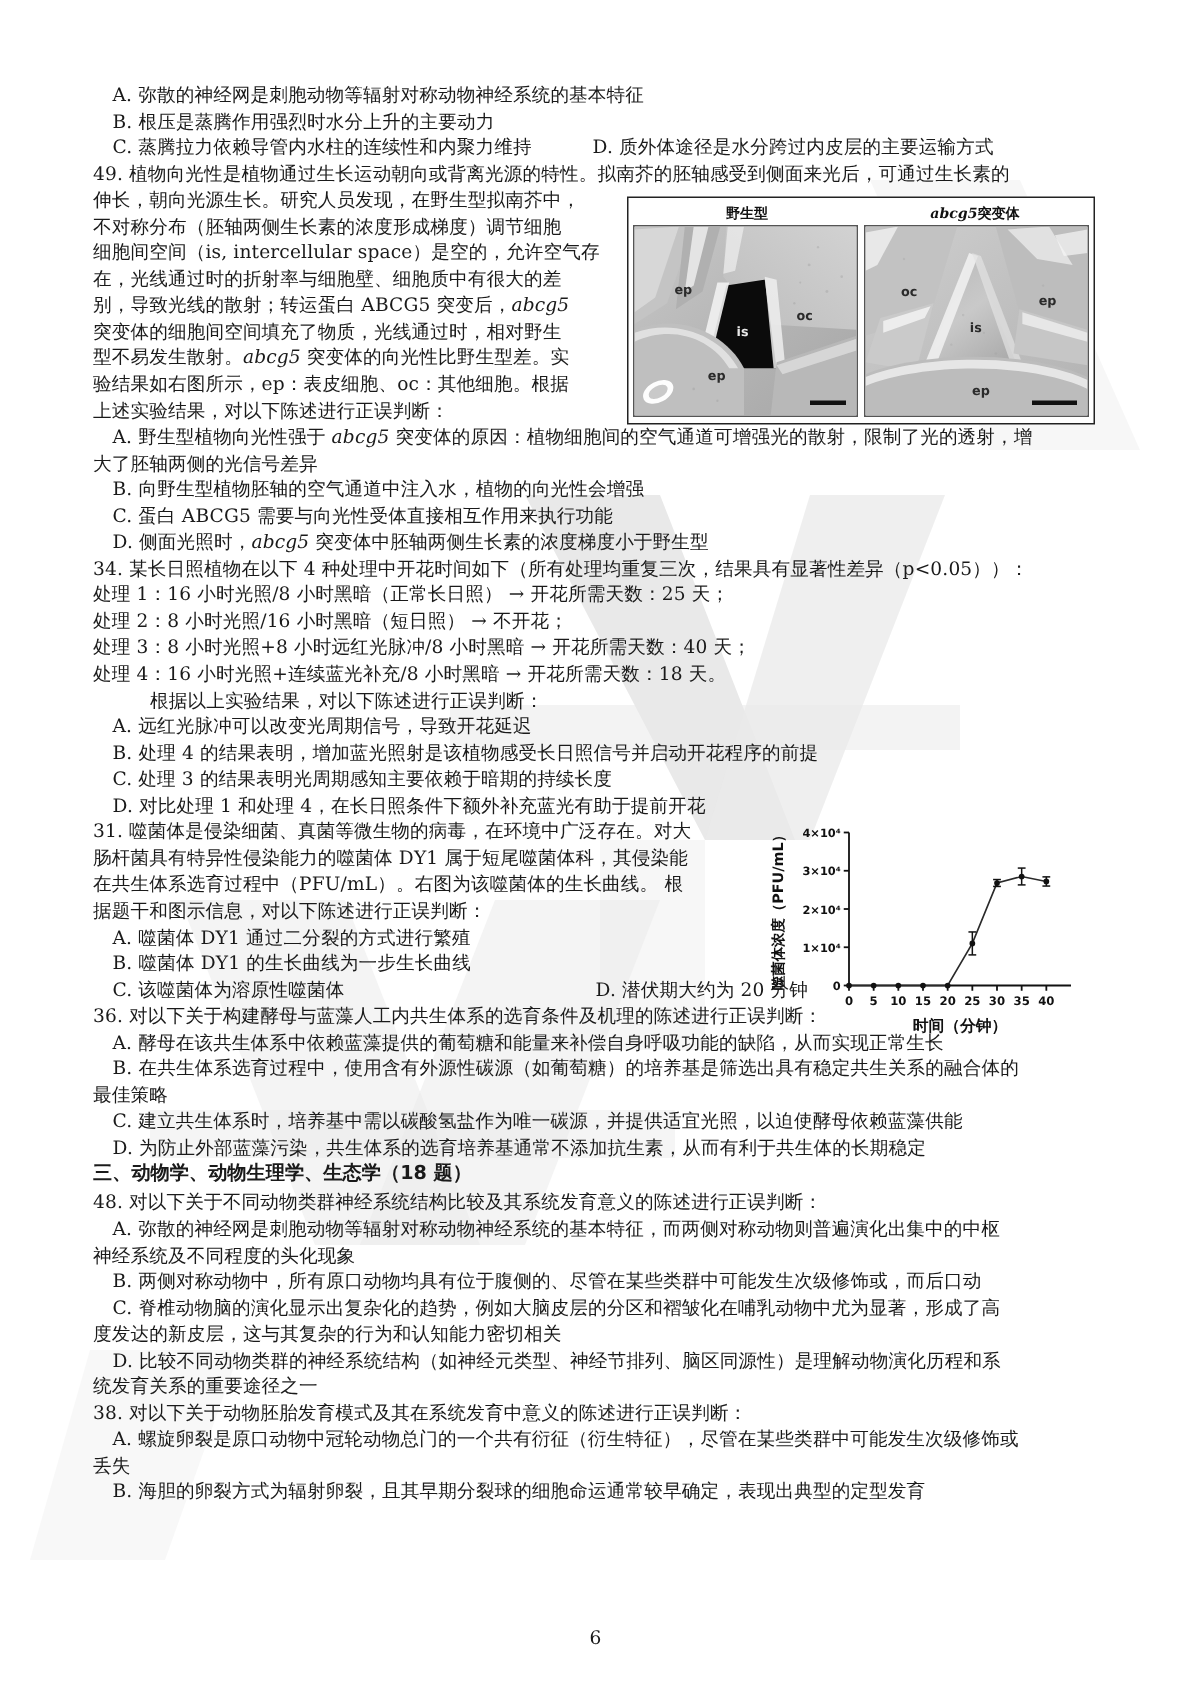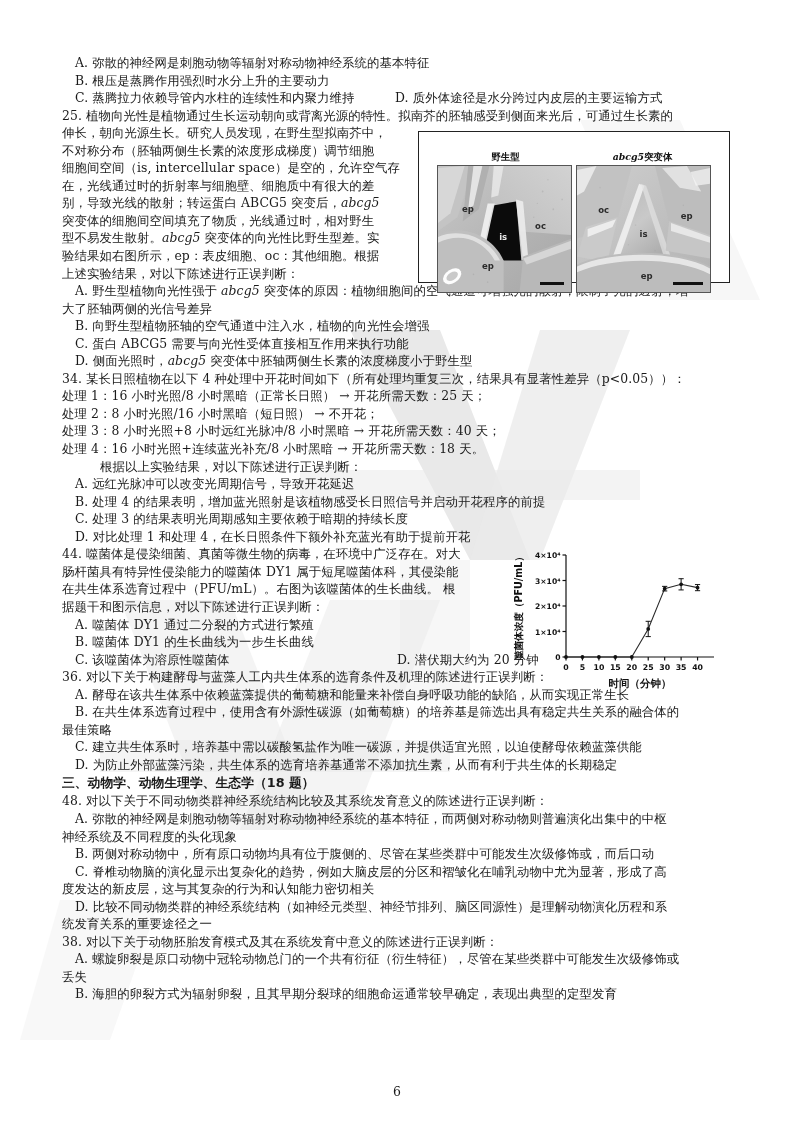--- a/index.html
+++ b/index.html
@@ -53,21 +53,21 @@
   
   #figure-micrograph {
     position: absolute;
     left: 418px;
     top: 131px;
     width: 312px;
     height: 152px;
     border: 1.3px solid #222;
     background: #fff;
     box-sizing: border-box;
-    padding: 18px;
+    padding: 3px;
     z-index: 3;
   }
   .fig-caps {
     display: flex;
     height: 15px;
     align-items: center;
   }
   .fig-cap {
     flex: 1 1 50%;
     text-align: center;
@@ -145,21 +145,21 @@
   </svg>
 
   <div id="content">
 
     <div class="ln ind1">A. 弥散的神经网是刺胞动物等辐射对称动物神经系统的基本特征</div>
     <div class="ln ind1">B. 根压是蒸腾作用强烈时水分上升的主要动力</div>
     <div class="ln ind1">
       <span style="display:inline-block;width:320px">C. 蒸腾拉力依赖导管内水柱的连续性和内聚力维持</span><span>D. 质外体途径是水分跨过内皮层的主要运输方式</span>
     </div>
 
-    <div class="ln ind0">25. 植物向光性是植物通过生长运动朝向或背离光源的特性。拟南芥的胚轴感受到侧面来光后，可通过生长素的</div>
+    <div class="ln ind0">49. 植物向光性是植物通过生长运动朝向或背离光源的特性。拟南芥的胚轴感受到侧面来光后，可通过生长素的</div>
 
     <div class="ln ind0" style="width:352px">伸长，朝向光源生长。研究人员发现，在野生型拟南芥中，</div>
     <div class="ln ind0" style="width:352px">不对称分布（胚轴两侧生长素的浓度形成梯度）调节细胞</div>
     <div class="ln ind0" style="width:352px">细胞间空间（is, intercellular space）是空的，允许空气存</div>
     <div class="ln ind0" style="width:352px">在，光线通过时的折射率与细胞壁、细胞质中有很大的差</div>
     <div class="ln ind0" style="width:352px"><span>别，导致光线的散射；转运蛋白 ABCG5 突变后，</span><span class="it">abcg5</span></div>
     <div class="ln ind0" style="width:352px">突变体的细胞间空间填充了物质，光线通过时，相对野生</div>
     <div class="ln ind0" style="width:352px"><span>型不易发生散射。</span><span class="it">abcg5</span><span> 突变体的向光性比野生型差。实</span></div>
     <div class="ln ind0" style="width:352px">验结果如右图所示，ep：表皮细胞、oc：其他细胞。根据</div>
     <div class="ln ind0">上述实验结果，对以下陈述进行正误判断：</div>
@@ -174,21 +174,21 @@
     <div class="ln ind0">处理 1：16 小时光照/8 小时黑暗（正常长日照） →  开花所需天数：25 天；</div>
     <div class="ln ind0">处理 2：8 小时光照/16 小时黑暗（短日照） →  不开花；</div>
     <div class="ln ind0">处理 3：8 小时光照+8 小时远红光脉冲/8 小时黑暗 → 开花所需天数：40 天；</div>
     <div class="ln ind0">处理 4：16 小时光照+连续蓝光补充/8 小时黑暗 → 开花所需天数：18 天。</div>
     <div class="ln" style="padding-left:38px">根据以上实验结果，对以下陈述进行正误判断：</div>
     <div class="ln ind1">A. 远红光脉冲可以改变光周期信号，导致开花延迟</div>
     <div class="ln ind1">B. 处理 4 的结果表明，增加蓝光照射是该植物感受长日照信号并启动开花程序的前提</div>
     <div class="ln ind1">C. 处理 3 的结果表明光周期感知主要依赖于暗期的持续长度</div>
     <div class="ln ind1">D. 对比处理 1 和处理 4，在长日照条件下额外补充蓝光有助于提前开花</div>
 
-    <div class="ln ind0" style="width:455px">44. 噬菌体是侵染细菌、真菌等微生物的病毒，在环境中广泛存在。对大</div>
+    <div class="ln ind0" style="width:455px">31. 噬菌体是侵染细菌、真菌等微生物的病毒，在环境中广泛存在。对大</div>
     <div class="ln ind0" style="width:455px">肠杆菌具有特异性侵染能力的噬菌体 DY1 属于短尾噬菌体科，其侵染能</div>
     <div class="ln ind0" style="width:455px">在共生体系选育过程中（PFU/mL）。右图为该噬菌体的生长曲线。 根</div>
     <div class="ln ind0" style="width:455px">据题干和图示信息，对以下陈述进行正误判断：</div>
     <div class="ln ind1" style="width:455px">A. 噬菌体 DY1 通过二分裂的方式进行繁殖</div>
     <div class="ln ind1" style="width:455px">B. 噬菌体 DY1 的生长曲线为一步生长曲线</div>
     <div class="ln ind1">
       <span style="display:inline-block;width:322px">C. 该噬菌体为溶原性噬菌体</span><span>D. 潜伏期大约为 20 分钟</span>
     </div>
 
     <div class="ln ind0">36. 对以下关于构建酵母与蓝藻人工内共生体系的选育条件及机理的陈述进行正误判断：</div>

